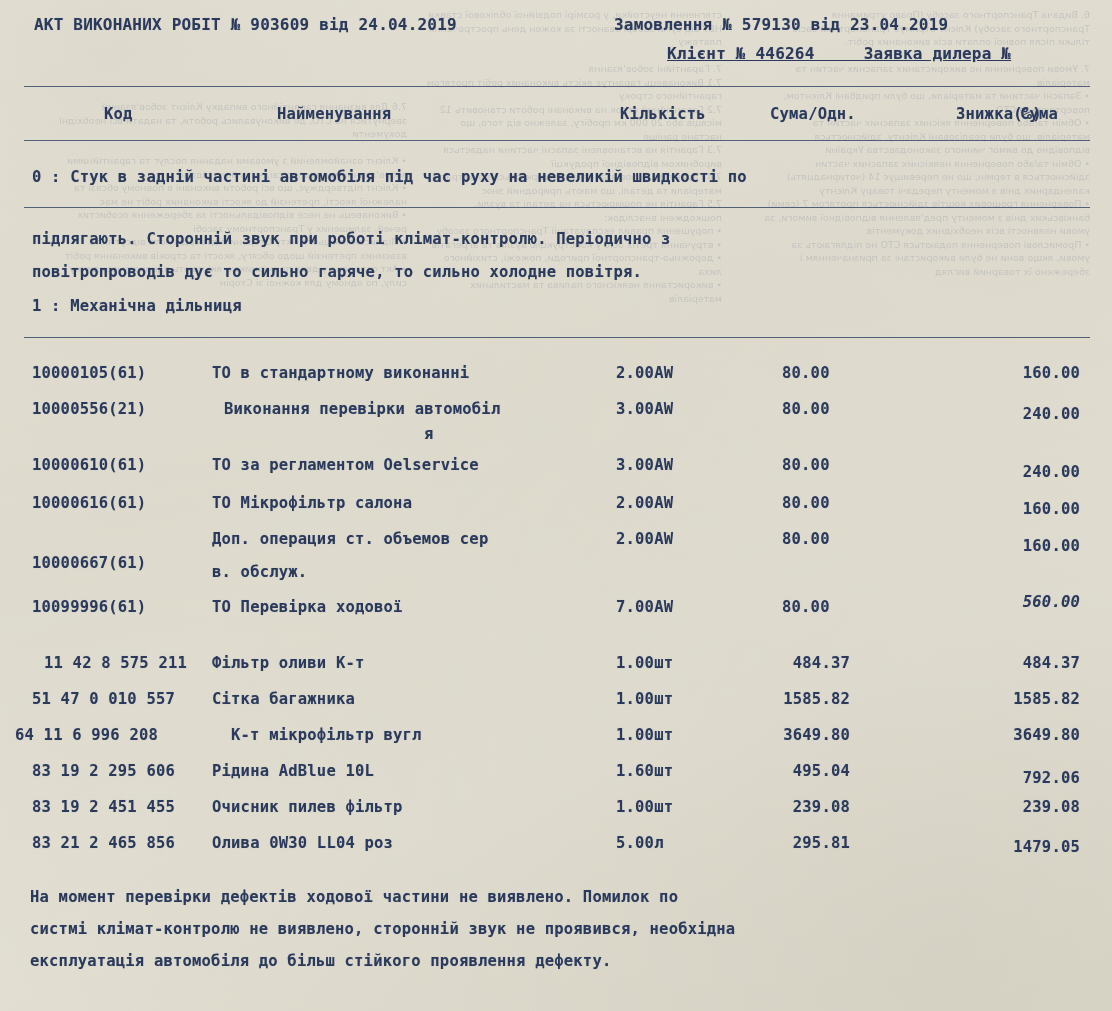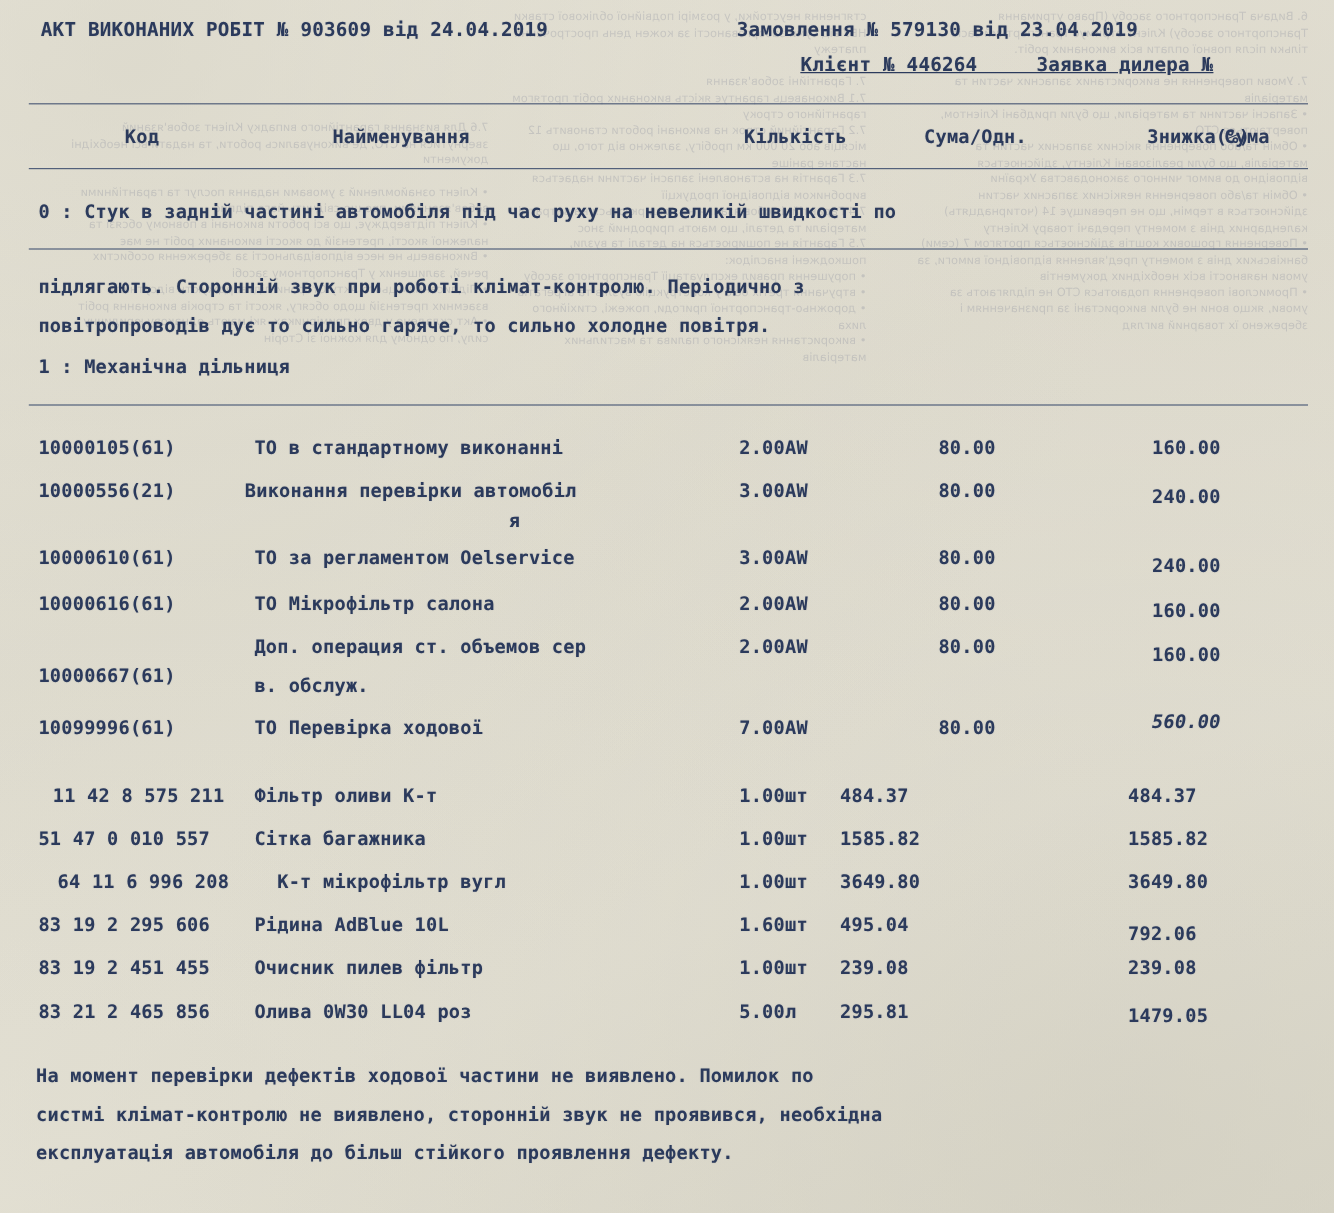--- a/index.html
+++ b/index.html
@@ -64,21 +64,21 @@
   .txt {
     position: absolute;
     white-space: pre;
     font-weight: bold;
     letter-spacing: 0.2px;
     text-shadow: 0 0 1px rgba(43,58,92,0.25);
   }
   .hdr { font-size: 16px; }
   .colhdr { font-size: 15.5px; }
   .body { font-size: 15.5px; }
-  .right { }
+  .right { text-align: right; }
 
   .row-line { font-size: 15.5px; }
 </style>
 </head>
 <body>
 
 <div class="paper-tint"></div>
 
 <div class="bleed">
   <div class="col bleed-left">6. Видача Транспортного засобу (Право утримання Транспортного засобу) Клієнт отримує Транспортний засіб тільки після повної оплати всіх виконаних робіт.
@@ -141,21 +141,21 @@
     <div>
       <div class="txt row-line" style="left:32px; top:364px;">10000105(61)</div>
       <div class="txt row-line" style="left:212px; top:364px;">ТО в стандартному виконанні</div>
       <div class="txt row-line" style="left:616px; top:364px;">2.00AW</div>
       <div class="txt row-line" style="left:782px; top:364px;">80.00</div>
       <div class="txt row-line right" style="left:960px; top:364px; width:120px;">160.00</div>
     </div>
 
     <div>
       <div class="txt row-line" style="left:32px; top:400px;">10000556(21)</div>
-      <div class="txt row-line" style="left:204px; top:400px;">Виконання перевірки автомобіл</div>
+      <div class="txt row-line" style="left:224px; top:400px;">Виконання перевірки автомобіл</div>
       <div class="txt row-line" style="left:616px; top:400px;">3.00AW</div>
       <div class="txt row-line" style="left:782px; top:400px;">80.00</div>
       <div class="txt row-line right" style="left:960px; top:405px; width:120px;">240.00</div>
       <div class="txt row-line" style="left:424px; top:425px;">я</div>
     </div>
 
     <div>
       <div class="txt row-line" style="left:32px; top:456px;">10000610(61)</div>
       <div class="txt row-line" style="left:212px; top:456px;">ТО за регламентом Oelservice</div>
       <div class="txt row-line" style="left:616px; top:456px;">3.00AW</div>
@@ -201,21 +201,21 @@
 
     <div>
       <div class="txt row-line" style="left:32px; top:690px;">51 47 0 010 557</div>
       <div class="txt row-line" style="left:212px; top:690px;">Сітка багажника</div>
       <div class="txt row-line" style="left:616px; top:690px;">1.00шт</div>
       <div class="txt row-line right" style="left:700px; top:690px; width:150px;">1585.82</div>
       <div class="txt row-line right" style="left:940px; top:690px; width:140px;">1585.82</div>
     </div>
 
     <div>
-      <div class="txt row-line" style="left:48px; top:726px;text-align:center;">64 11 6 996 208</div>
+      <div class="txt row-line" style="left:15px; top:726px;text-align:center;">64 11 6 996 208</div>
       <div class="txt row-line" style="left:212px; top:726px;padding-left:19px;">К-т мікрофільтр вугл</div>
       <div class="txt row-line" style="left:616px; top:726px;">1.00шт</div>
       <div class="txt row-line right" style="left:700px; top:726px; width:150px;">3649.80</div>
       <div class="txt row-line right" style="left:940px; top:726px; width:140px;">3649.80</div>
     </div>
 
     <div>
       <div class="txt row-line" style="left:32px; top:762px;">83 19 2 295 606</div>
       <div class="txt row-line" style="left:212px; top:762px;">Рідина AdBlue 10L</div>
       <div class="txt row-line" style="left:616px; top:762px;">1.60шт</div>

